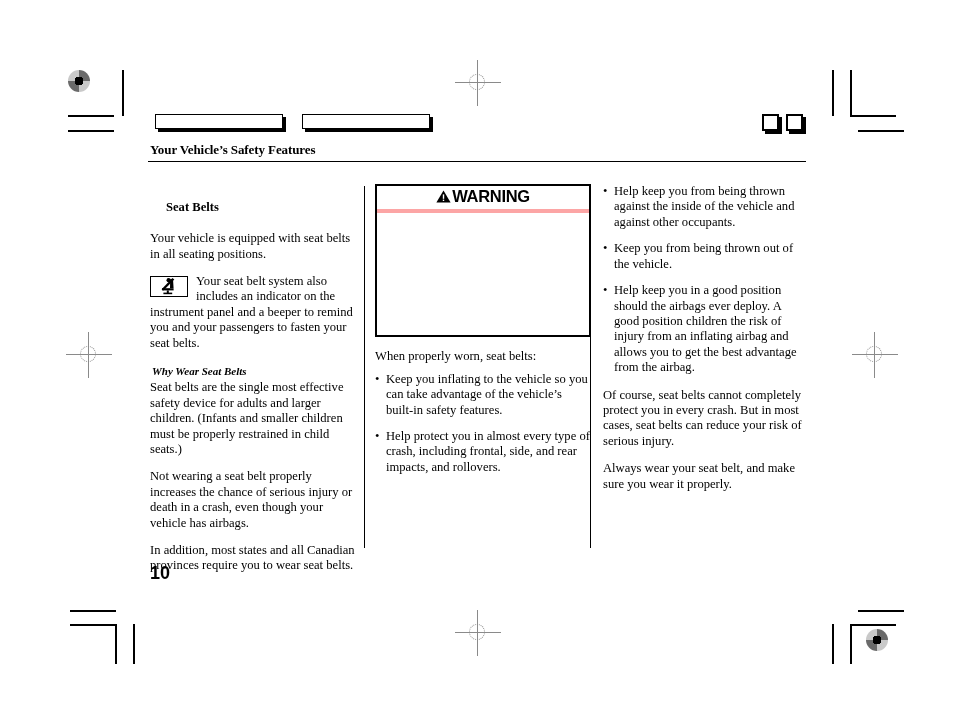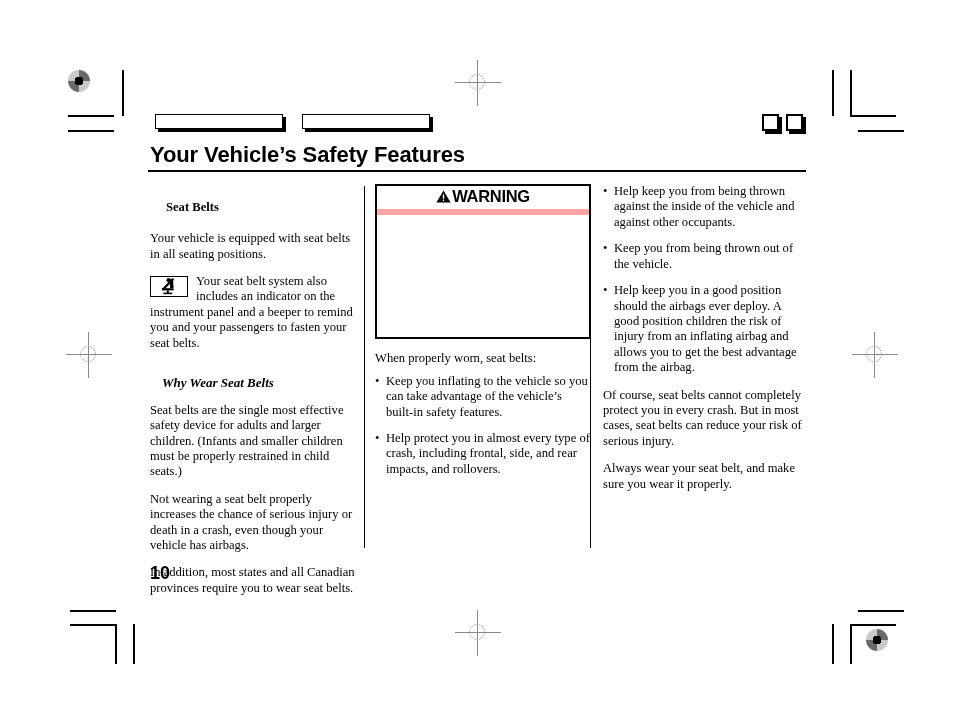--- a/index.html
+++ b/index.html
@@ -83,23 +83,23 @@
     height: 17px;
     background: #ffffff;
     border: 2px solid #000000;
     box-shadow: 3px 3px 0 #000000;
     box-sizing: border-box;
   }
   .sq-box.s1 { left: 614px; }
   .sq-box.s2 { left: 638px; }
 
   .page-title {
-    font-family: Liberation Sans, sans-serif;
-    font-weight: bold;
-    font-size: 22px;
+    font-family: Liberation Serif, serif;
+    font-weight: bold;
+    font-size: 13px;
     letter-spacing: -0.1px;
     margin: 11px 0 0 2px;
     line-height: 1.05;
   }
   .title-rule {
     margin-top: 4px;
     height: 1.6px;
     background: #000000;
     width: 658px;
   }
@@ -132,24 +132,24 @@
   .divider.d1 { left: 216px; }
   .divider.d2 { left: 442px; }
 
   h3.sub {
     font-size: 12.6px;
     font-weight: bold;
     margin: 16px;
     line-height: 1.2;
   }
   h3.sub-italic {
-    font-size: 13px;
+    font-size: 11px;
     font-weight: bold;
     font-style: italic;
-    margin: 12px;
+    margin: 2px;
     line-height: 1.2;
   }
   p.body {
     margin: 0;
     line-height: 1.225;
   }
   .gap { height: 12px; }
   .gap-sm { height: 7px; }
 
   
@@ -166,21 +166,21 @@
   .icon-float svg { display: block; }
 
   
   .warning-box {
     border: 2px solid #000000;
     width: 100%;
     box-sizing: border-box;
     background: #ffffff;
   }
   .warning-head {
-    border-bottom: 6px solid #fca5a5;
+    border-bottom: 4px solid #fca5a5;
     text-align: center;
     padding: 2px 0 3px 0;
     font-family: "Liberation Sans", sans-serif;
     font-weight: bold;
     font-size: 16.5px;
     letter-spacing: -0.3px;
     line-height: 1.05;
     white-space: nowrap;
   }
   .warning-head .tri {

